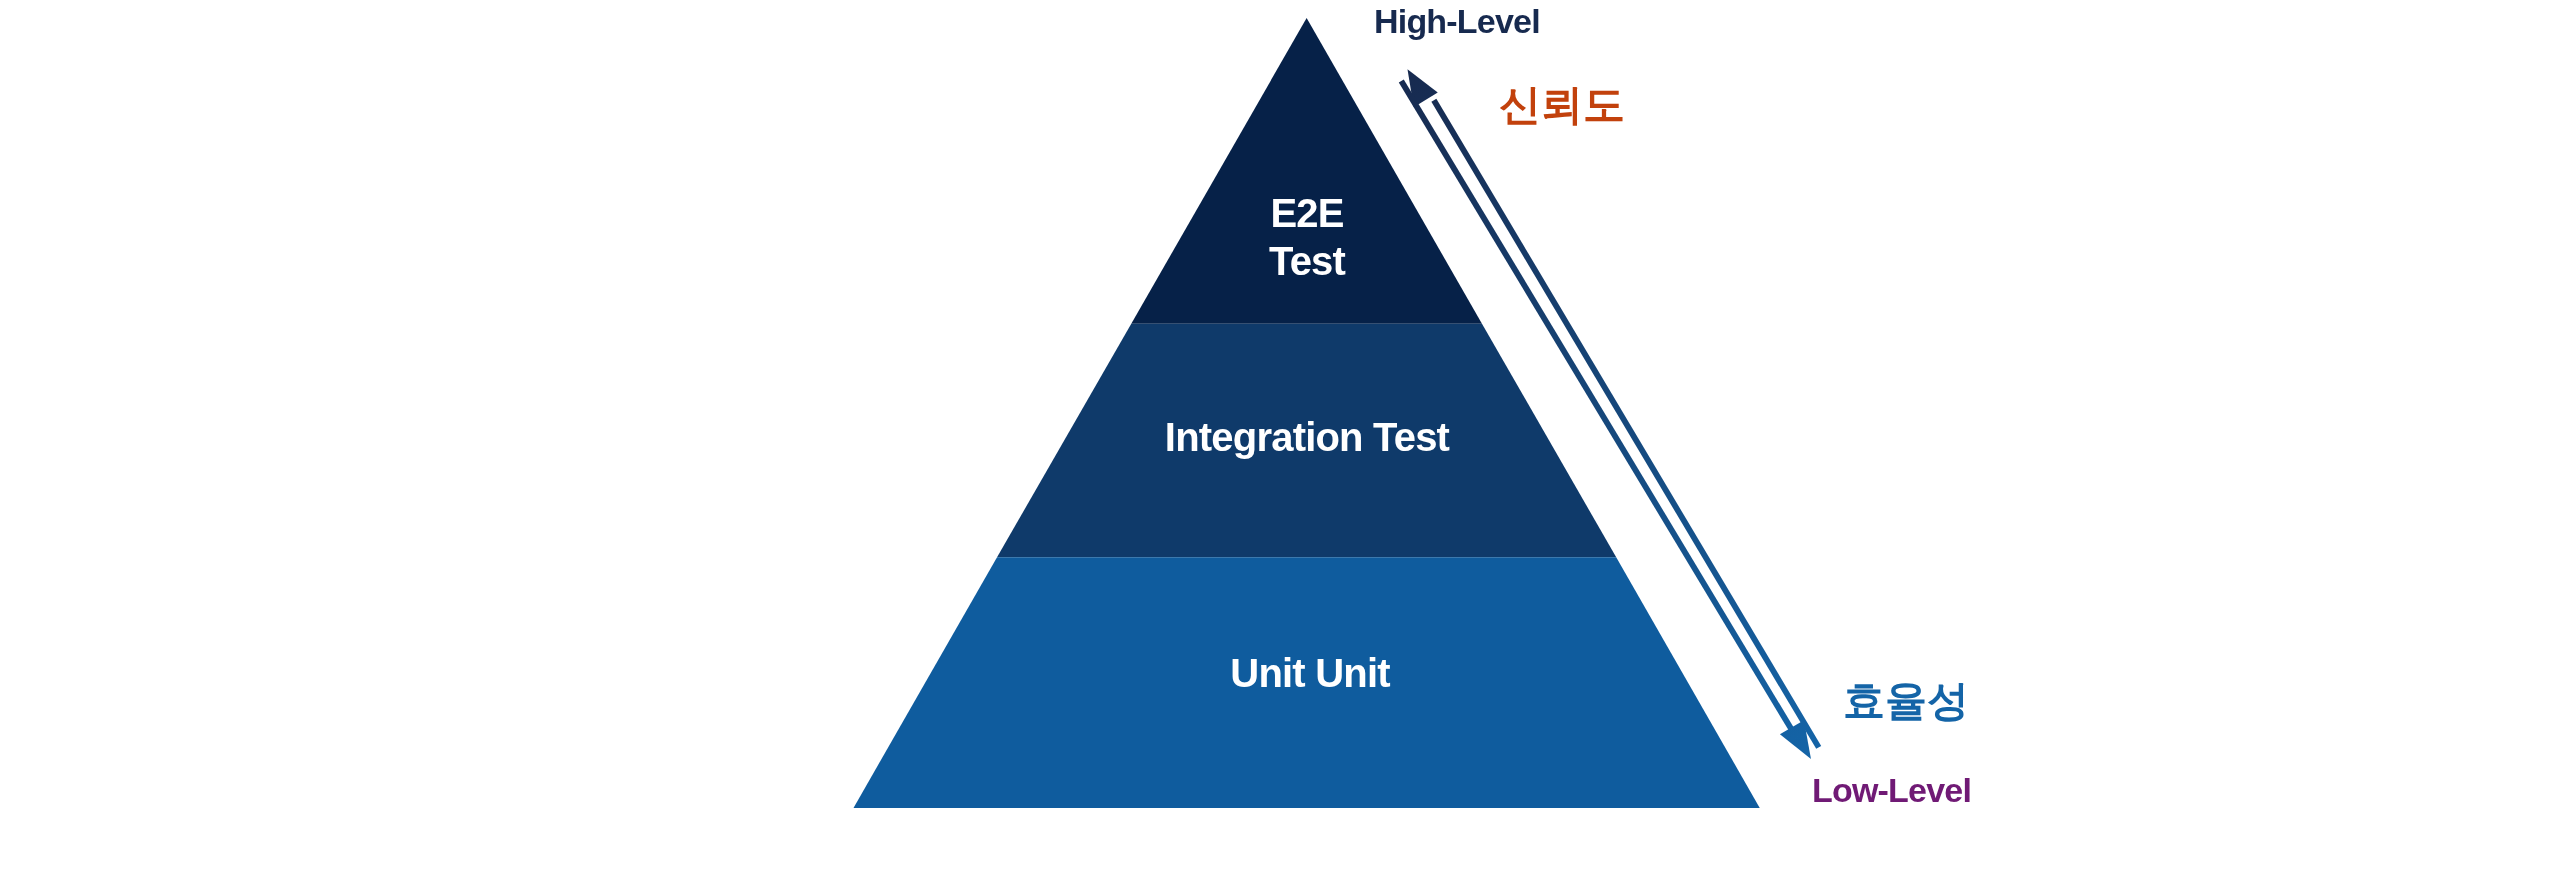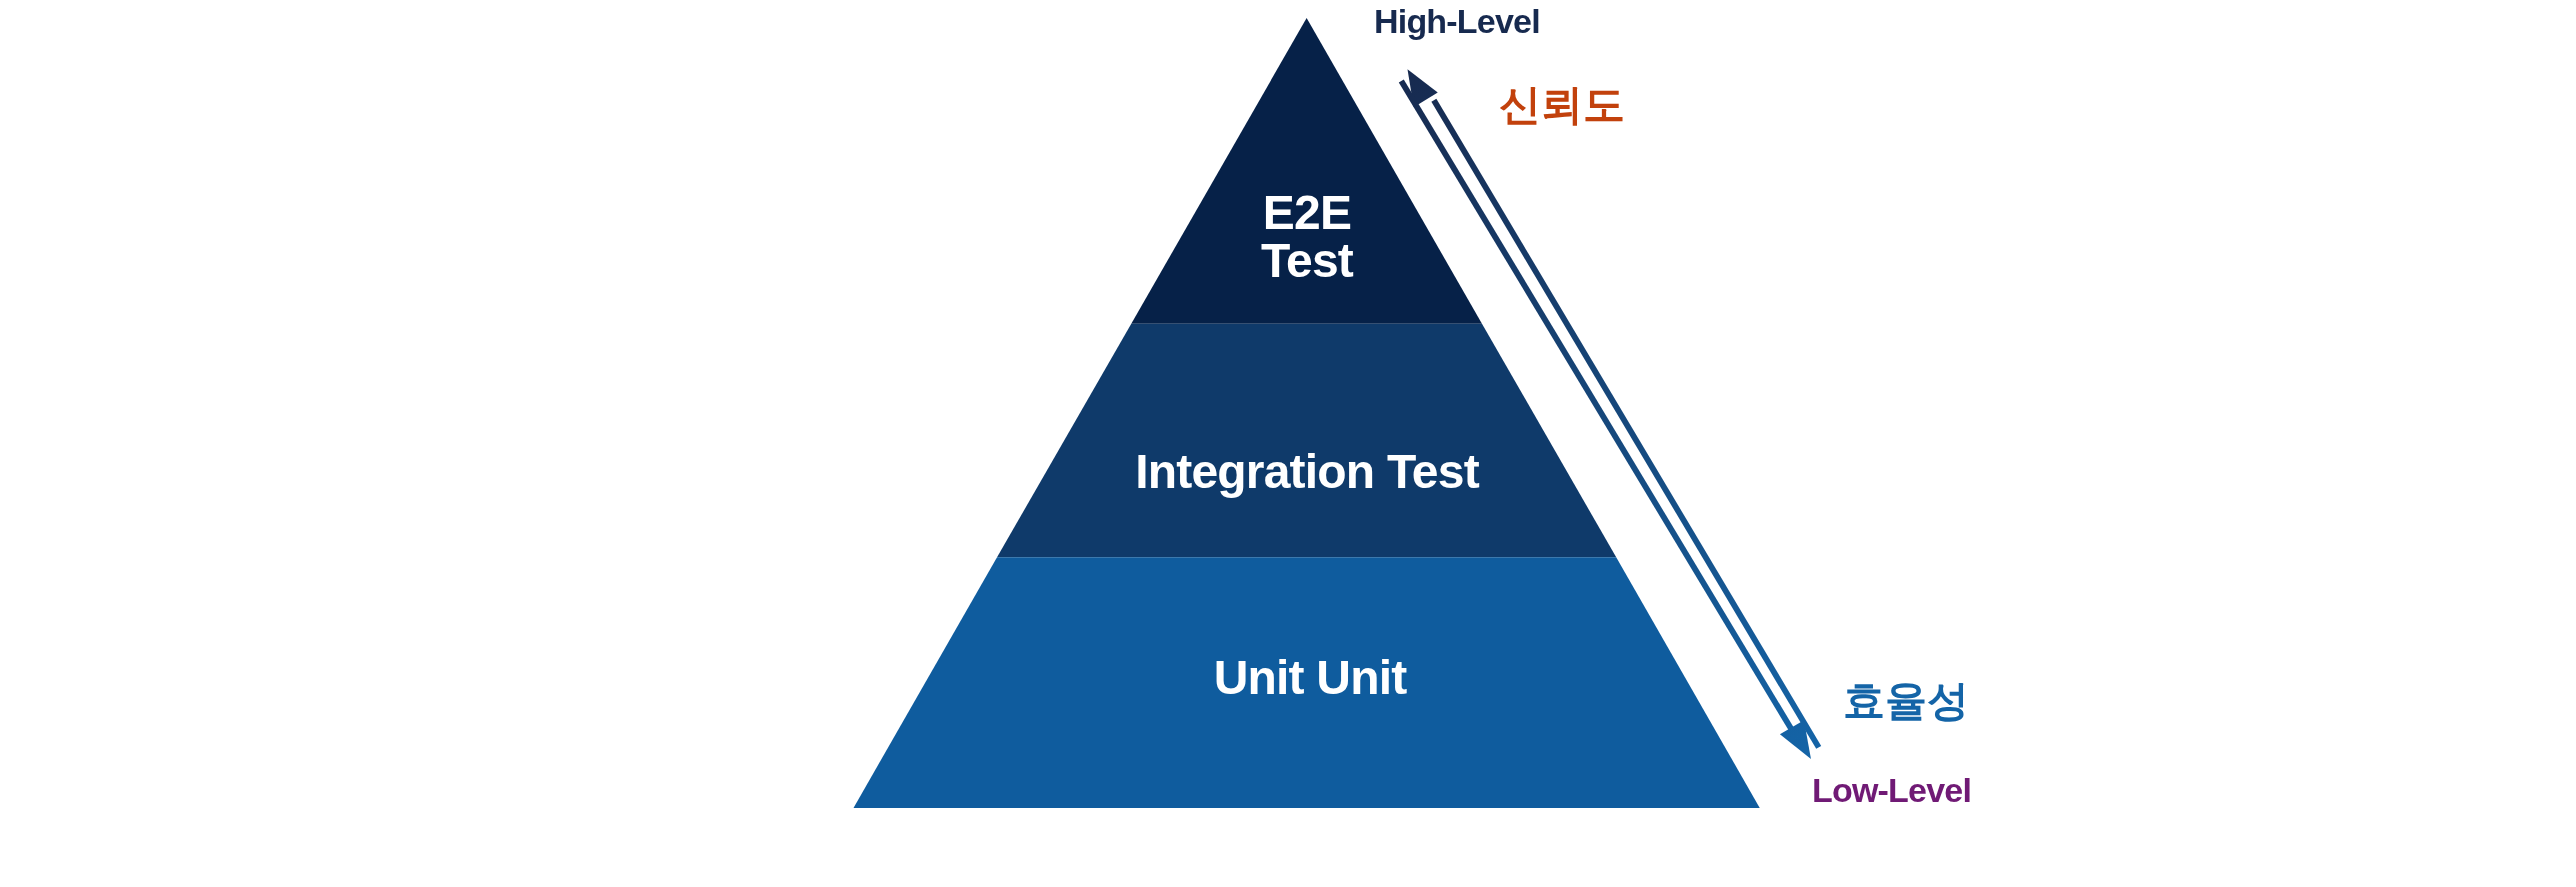--- a/index.html
+++ b/index.html
@@ -25,21 +25,21 @@
   .label {
     position: absolute;
     font-weight: bold;
     white-space: nowrap;
     line-height: 1.15;
   }
   .layer-label {
     color: #ffffff;
     text-align: center;
     transform: translateX(-50%);
-    font-size: 48px;
+    font-size: 40px;
     letter-spacing: -0.8px;
   }
   .layer-label .line {
     display: block;
     line-height: 48px;
   }
   .side-label-en {
     font-size: 34px;
     letter-spacing: -0.8px;
   }
@@ -70,21 +70,21 @@
       <line x1="1806" y1="104" x2="2309" y2="940" stroke="url(#arrowGrad)" stroke-width="7.5"></line>
       <polygon points="2334,978 2325,928 2294,946" fill="url(#arrowGrad)"></polygon>
     </g>
   </svg>
 
   <div class="label layer-label" style="left:1307px; top:189px;">
     <span class="line">E2E</span>
     <span class="line">Test</span>
   </div>
 
-  <div class="label layer-label" style="left:1307px; top:414px;margin-top:30px;">Integration Test</div>
+  <div class="label layer-label" style="left:1307px; top:414px;">Integration Test</div>
 
   <div class="label layer-label" style="left:1310px; top:650px;">Unit Unit</div>
 
   <div class="label side-label-en" style="left:1356px; top:2px; color:#172A4F;margin-left:18px;">High-Level</div>
 
   <div class="label side-label-ko" style="left:1499px; top:81px; color:#c2410c;">신뢰도</div>
 
   <div class="label side-label-ko" style="left:1843px; top:677px; color:#1464A7;text-align:right;">효율성</div>
 
   <div class="label side-label-en" style="left:1812px; top:771px; color:#701a75;">Low-Level</div>

